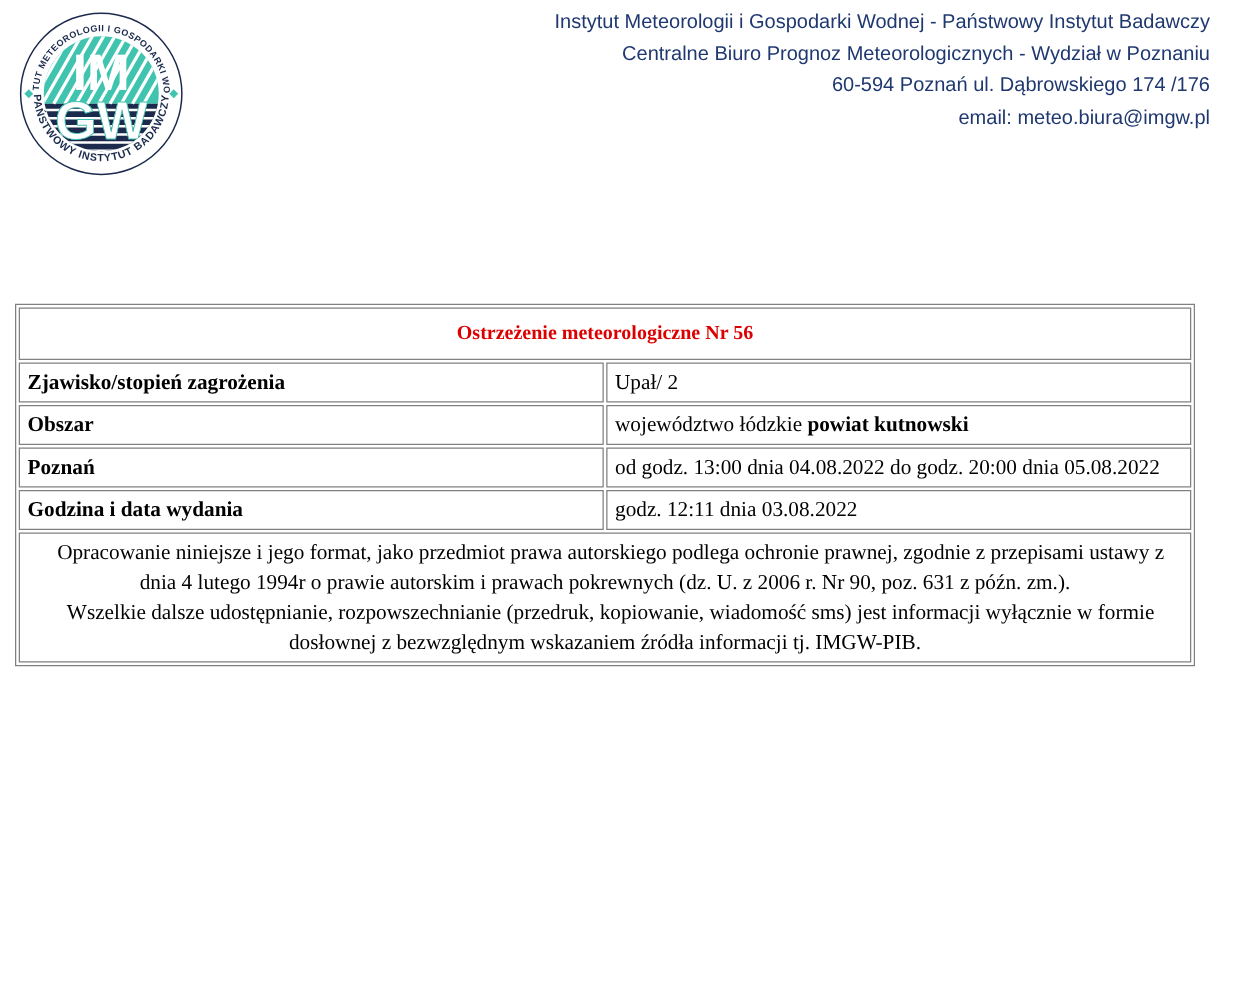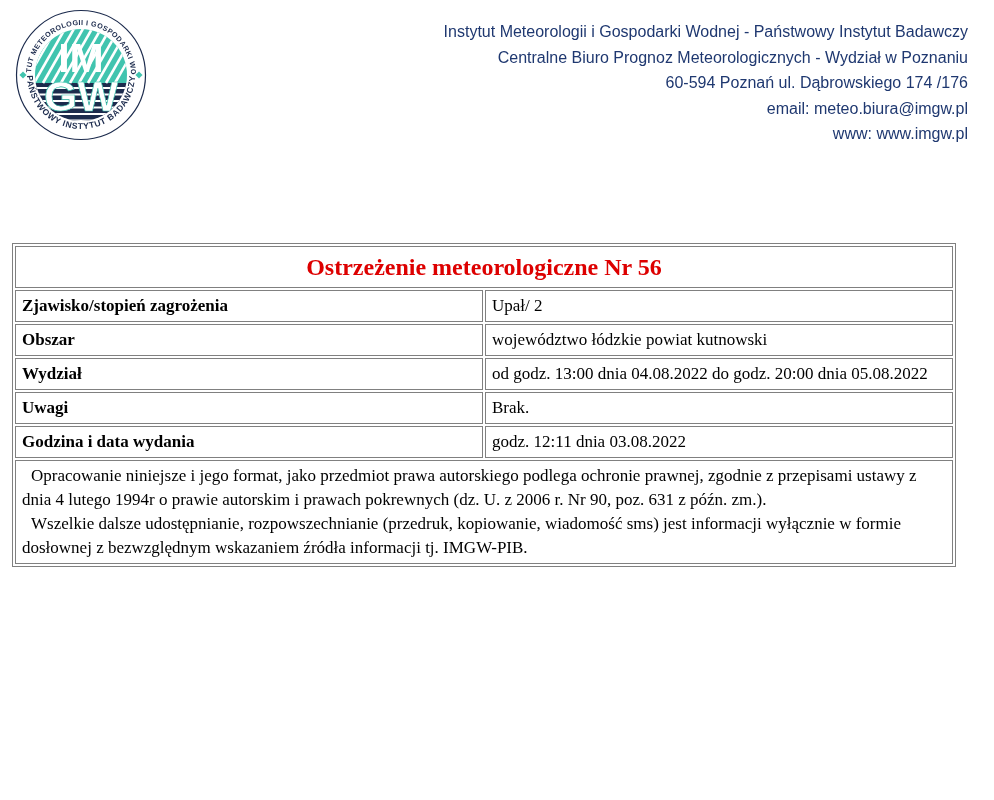--- a/index.html
+++ b/index.html
@@ -3,46 +3,46 @@
 <meta charset="utf-8">
 <style>
   * { margin: 0; padding: 0; box-sizing: border-box; }
   html, body { width: 994px; height: 800px; background: #ffffff; overflow: hidden; position: relative; }
   body { font-family: "Liberation Sans", sans-serif; }
 
   
   .page-header { position: absolute; top: 0; left: 0; width: 994px; height: 170px; }
   .logo-wrap { position: absolute; left: 14px; top: 8px; width: 134px; height: 138px; }
   .org-lines {
-    position: absolute; top: 19px; right: 26px; text-align: right;
+    position: absolute; top: 5px; right: 26px; text-align: right;
     color: #1f3870; font-size: 16px; line-height: 25.5px; white-space: nowrap;
   }
   .org-lines .bold-line { font-weight: normal; }
 
   
   .warning-table {
     position: absolute; left: 12px; top: 243px; width: 944px;
     border-collapse: separate; border-spacing: 2px;
     border: 1px solid #808080; background: #ffffff;
     font-family: "Liberation Serif", serif; font-size: 17px; color: #000;
     table-layout: fixed;
   }
   .warning-table td {
     border: 1px solid #808080; vertical-align: top;
     padding: 2px 6px; line-height: 26px;
   }
   td.title-cell {
-    text-align: center; font-weight: bold; font-size: 24px;
+    text-align: center; font-weight: bold; font-size: 16px;
     color: #dd0000; height: 40px; line-height: 36px;
   }
   td.label-cell { font-weight: bold; width: 246px; }
   td.value-cell { }
-  .bold-inline { font-weight: normal; }
+  .bold-inline { font-weight: bold; }
   td.footer-cell { line-height: 24px; padding: 3px 6px; }
-  .footer-para { text-indent: 9px; }
+  .footer-para { text-indent: 9px; text-align: center; }
 
 </style>
 </head>
 <body>
 
 <div class="page-header">
 
   <div class="logo-wrap">
     <svg viewBox="0 0 134 134" width="134" height="134">
       <defs>
@@ -95,21 +95,20 @@
       <rect x="6.5" y="64.5" width="5" height="5" fill="#41c4af" transform="rotate(45 9 67)"></rect>
       <rect x="122.5" y="64.5" width="5" height="5" fill="#41c4af" transform="rotate(45 125 67)"></rect>
     </svg>
   </div>
 
   <div class="org-lines">
     <div>Instytut Meteorologii i Gospodarki Wodnej - Państwowy Instytut Badawczy</div>
     <div class="bold-line">Centralne Biuro Prognoz Meteorologicznych - Wydział w Poznaniu</div>
     <div>60-594 Poznań ul. Dąbrowskiego 174 /176</div>
     <div>email: meteo.biura@imgw.pl</div>
-    <div>www: www.imgw.pl</div>
   </div>
 </div>
 
 <table class="warning-table">
   <tbody>
     <tr>
       <td class="title-cell" colspan="2">Ostrzeżenie meteorologiczne Nr 56</td>
     </tr>
 
 
@@ -117,30 +116,26 @@
       <td class="label-cell">Zjawisko/stopień zagrożenia</td>
       <td class="value-cell">Upał/ 2</td>
     </tr>
 
     <tr>
       <td class="label-cell">Obszar</td>
       <td class="value-cell"><span>województwo łódzkie </span><span class="bold-inline">powiat kutnowski</span></td>
     </tr>
 
     <tr>
-      <td class="label-cell">Wydział</td>
+      <td class="label-cell">Poznań</td>
       <td class="value-cell">od godz. 13:00 dnia 04.08.2022 do godz. 20:00 dnia 05.08.2022</td>
     </tr>
 
 
 
-    <tr>
-      <td class="label-cell">Uwagi</td>
-      <td class="value-cell">Brak.</td>
-    </tr>
 
     <tr>
       <td class="label-cell">Godzina i data wydania</td>
       <td class="value-cell">godz. 12:11 dnia 03.08.2022</td>
     </tr>
 
 
     <tr>
       <td class="footer-cell" colspan="2">
         <div class="footer-para">Opracowanie niniejsze i jego format, jako przedmiot prawa autorskiego podlega ochronie prawnej, zgodnie z przepisami ustawy z dnia 4 lutego 1994r o prawie autorskim i prawach pokrewnych (dz. U. z 2006 r. Nr 90, poz. 631 z późn. zm.).</div>

